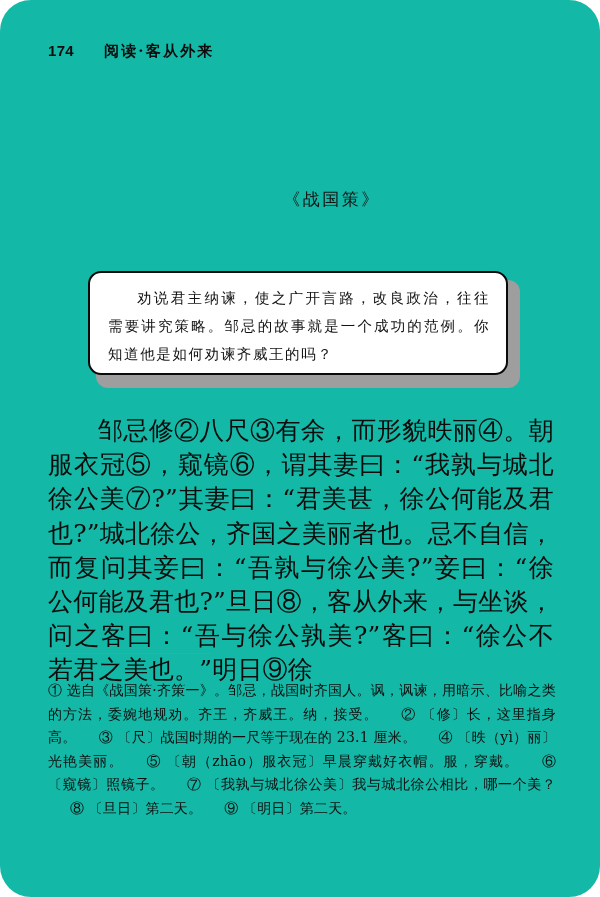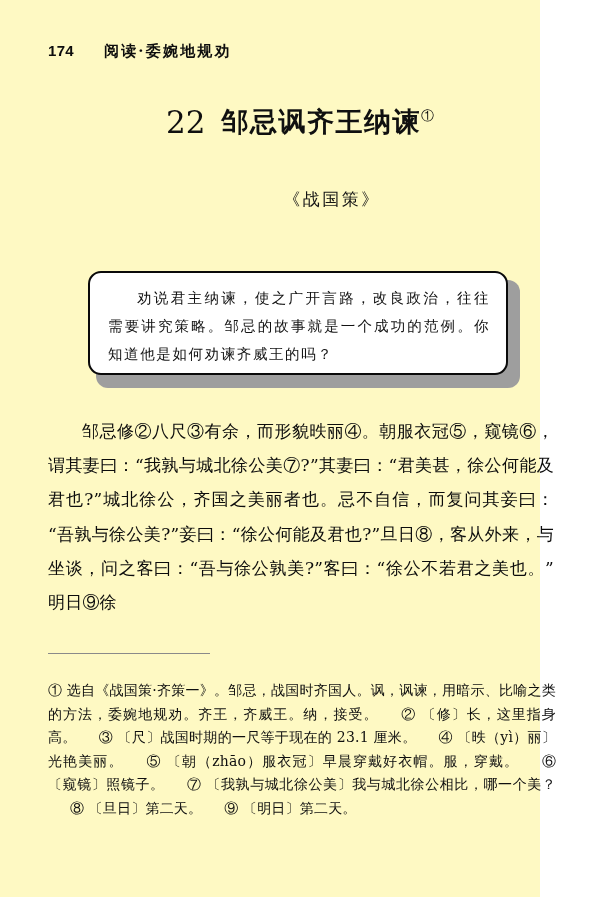--- a/index.html
+++ b/index.html
@@ -14,23 +14,24 @@
     position: relative;
     overflow: hidden;
     font-family: "Liberation Serif", "DejaVu Serif", serif;
     color: #101010;
     -webkit-font-smoothing: antialiased;
   }
 
   .page {
     position: absolute;
     left: 0; top: 0;
-    width: 540px;
+    width: 600px;
     height: 897px;
-    background: #fef9c3;
+    background: #14b8a6;
+    border-radius: 31px;
   }
 
   
   .running-head {
     position: absolute;
     left: 0; top: 42px;
     width: 600px;
     height: 26px;
     display: flex;
     align-items: baseline;
@@ -135,21 +136,21 @@
     text-align: justify;
     text-justify: inter-ideograph;
   }
 
   
   .body-text {
     position: absolute;
     left: 48px; top: 414px;
     width: 506px;
     font-family: "DejaVu Serif", "Liberation Serif", serif;
-    font-size: 17px;
+    font-size: 25px;
     line-height: 34.2px;
     letter-spacing: 0.2px;
     color: #0c0c0c;
     text-indent: 2em;
     text-align: justify;
     text-justify: inter-ideograph;
     word-break: break-all;
   }
 
   
@@ -183,28 +184,23 @@
     letter-spacing: 0;
   }
 </style>
 </head>
 <body>
 
 <div class="page">
 
   <div class="running-head">
     <span class="folio">174</span>
-    <span class="head-title">阅读·委婉地规劝</span>
+    <span class="head-title">阅读·客从外来</span>
   </div>
 
-  <div class="title-block">
-    <span class="title-line">
-      <span class="lesson-no">22</span><span class="lesson-name">邹忌讽齐王纳谏</span><span class="title-mark">①</span>
-    </span>
-  </div>
 
   <div class="source-line">《战国策》</div>
 
   <div class="intro-wrap">
     <div class="intro-shadow"></div>
     <div class="intro-box">
       <div class="intro-text">劝说君主纳谏，使之广开言路，改良政治，往往需要讲究策略。邹忌的故事就是一个成功的范例。你知道他是如何劝谏齐威王的吗？</div>
     </div>
   </div>
 

